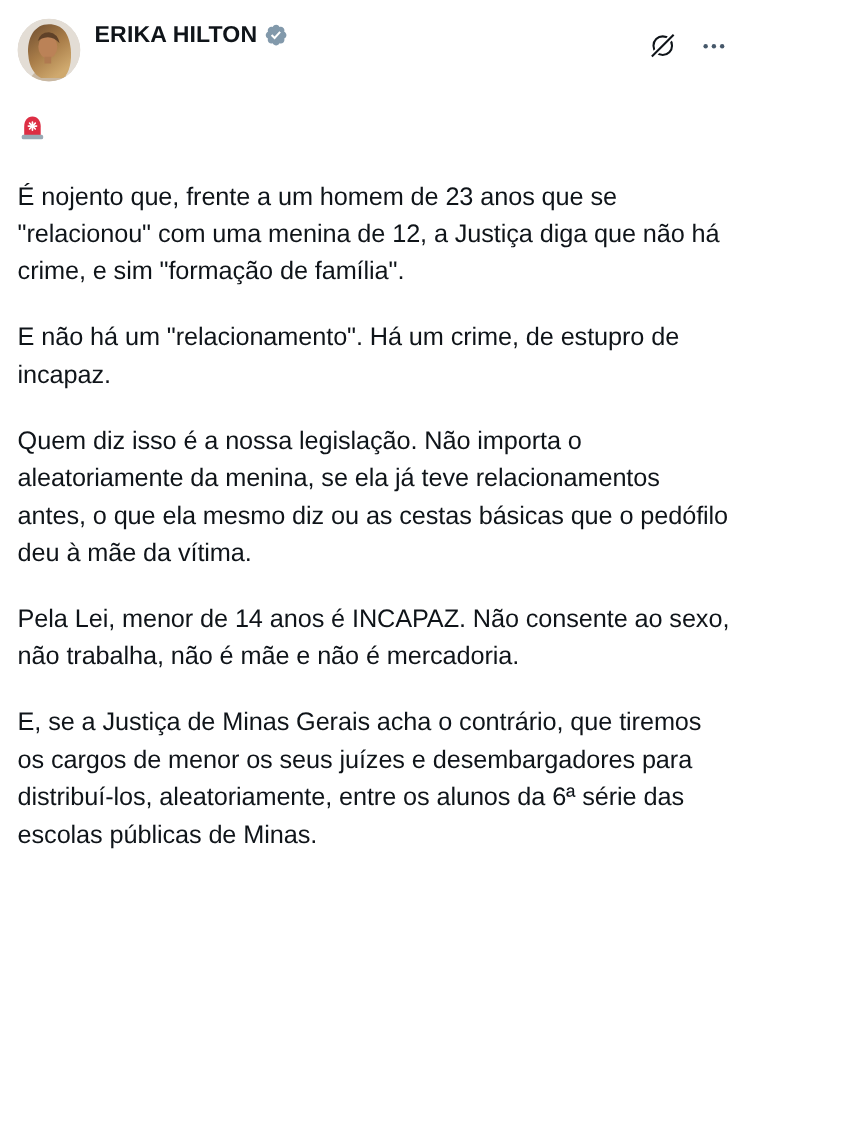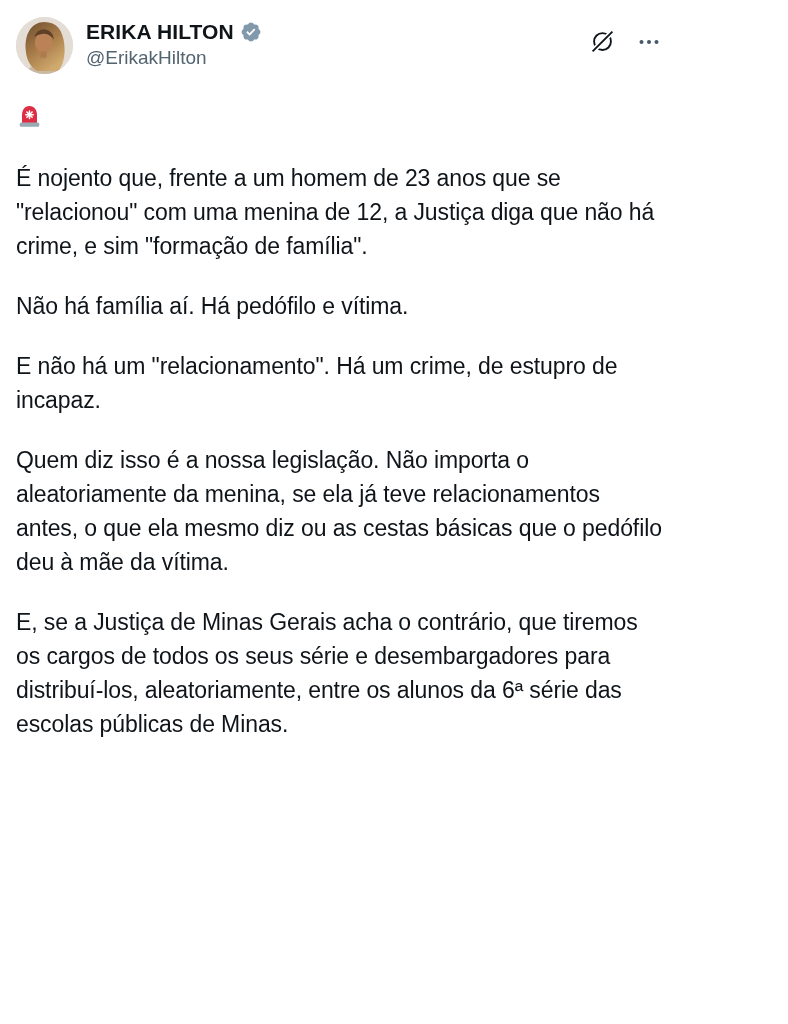--- a/index.html
+++ b/index.html
@@ -121,21 +121,20 @@
         </svg>
       </div>
 
       <div class="name-block">
         <div class="name-row">
           <span class="display-name">ERIKA HILTON</span>
           <svg class="verified" viewBox="0 0 24 24">
             <path fill="#8299ab" fill-rule="evenodd" d="M22.25 12c0-1.43-.88-2.67-2.19-3.34.46-1.39.2-2.9-.81-3.91s-2.52-1.27-3.91-.81c-.66-1.31-1.91-2.19-3.34-2.19s-2.67.88-3.33 2.19c-1.4-.46-2.91-.2-3.92.81s-1.26 2.52-.8 3.91c-1.31.67-2.2 1.91-2.2 3.34s.89 2.67 2.2 3.34c-.46 1.39-.21 2.9.8 3.91s2.52 1.26 3.91.81c.67 1.31 1.91 2.19 3.34 2.19s2.68-.88 3.34-2.19c1.39.45 2.9.2 3.91-.81s1.27-2.52.81-3.91c1.31-.67 2.19-1.91 2.19-3.34zm-11.71 4.2L6.8 12.46l1.41-1.42 2.26 2.26 4.8-5.23 1.47 1.36-6.2 6.77z"></path>
           </svg>
         </div>
-        <div class="handle">@ErikakHilton</div>
       </div>
 
       <div class="header-actions">
         <span class="icon-btn">
           <svg width="25" height="25" viewBox="0 0 24 24">
             <circle cx="12" cy="12" r="8.1" fill="none" stroke="#0f1419" stroke-width="1.8"></circle>
             <line x1="2.5" y1="21.5" x2="21.5" y2="2.5" stroke="#ffffff" stroke-width="5"></line>
             <line x1="2.5" y1="21.5" x2="21.5" y2="2.5" stroke="#0f1419" stroke-width="1.8"></line>
           </svg>
         </span>
@@ -158,20 +157,20 @@
               <line x1="18" y1="10.5" x2="18" y2="20.5"></line>
               <line x1="13" y1="15.5" x2="23" y2="15.5"></line>
               <line x1="14.5" y1="12" x2="21.5" y2="19"></line>
               <line x1="21.5" y1="12" x2="14.5" y2="19"></line>
             </g>
             <rect x="5" y="26" width="26" height="5.5" rx="2" fill="#99aab5"></rect>
           </svg>
         </span>
       </p>
       <p>É nojento que, frente a um homem de 23 anos que se "relacionou" com uma menina de 12, a Justiça diga que não há crime, e sim "formação de família".</p>
-      <p>Não há família aí. Há pedófilo e vítima.</p>
       <p>E não há um "relacionamento". Há um crime, de estupro de incapaz.</p>
       <p>Quem diz isso é a nossa legislação. Não importa o aleatoriamente da menina, se ela já teve relacionamentos antes, o que ela mesmo diz ou as cestas básicas que o pedófilo deu à mãe da vítima.</p>
-      <p>E, se a Justiça de Minas Gerais acha o contrário, que tiremos os cargos de todos os seus série e desembargadores para distribuí-los, aleatoriamente, entre os alunos da 6ª série das escolas públicas de Minas.</p>
+      <p>Pela Lei, menor de 14 anos é INCAPAZ. Não consente ao sexo, não trabalha, não é mãe e não é mercadoria.</p>
+      <p>E, se a Justiça de Minas Gerais acha o contrário, que tiremos os cargos de menor os seus juízes e desembargadores para distribuí-los, aleatoriamente, entre os alunos da 6ª série das escolas públicas de Minas.</p>
     </div>
 
   </div>
 </div>
 
 </body></html>

